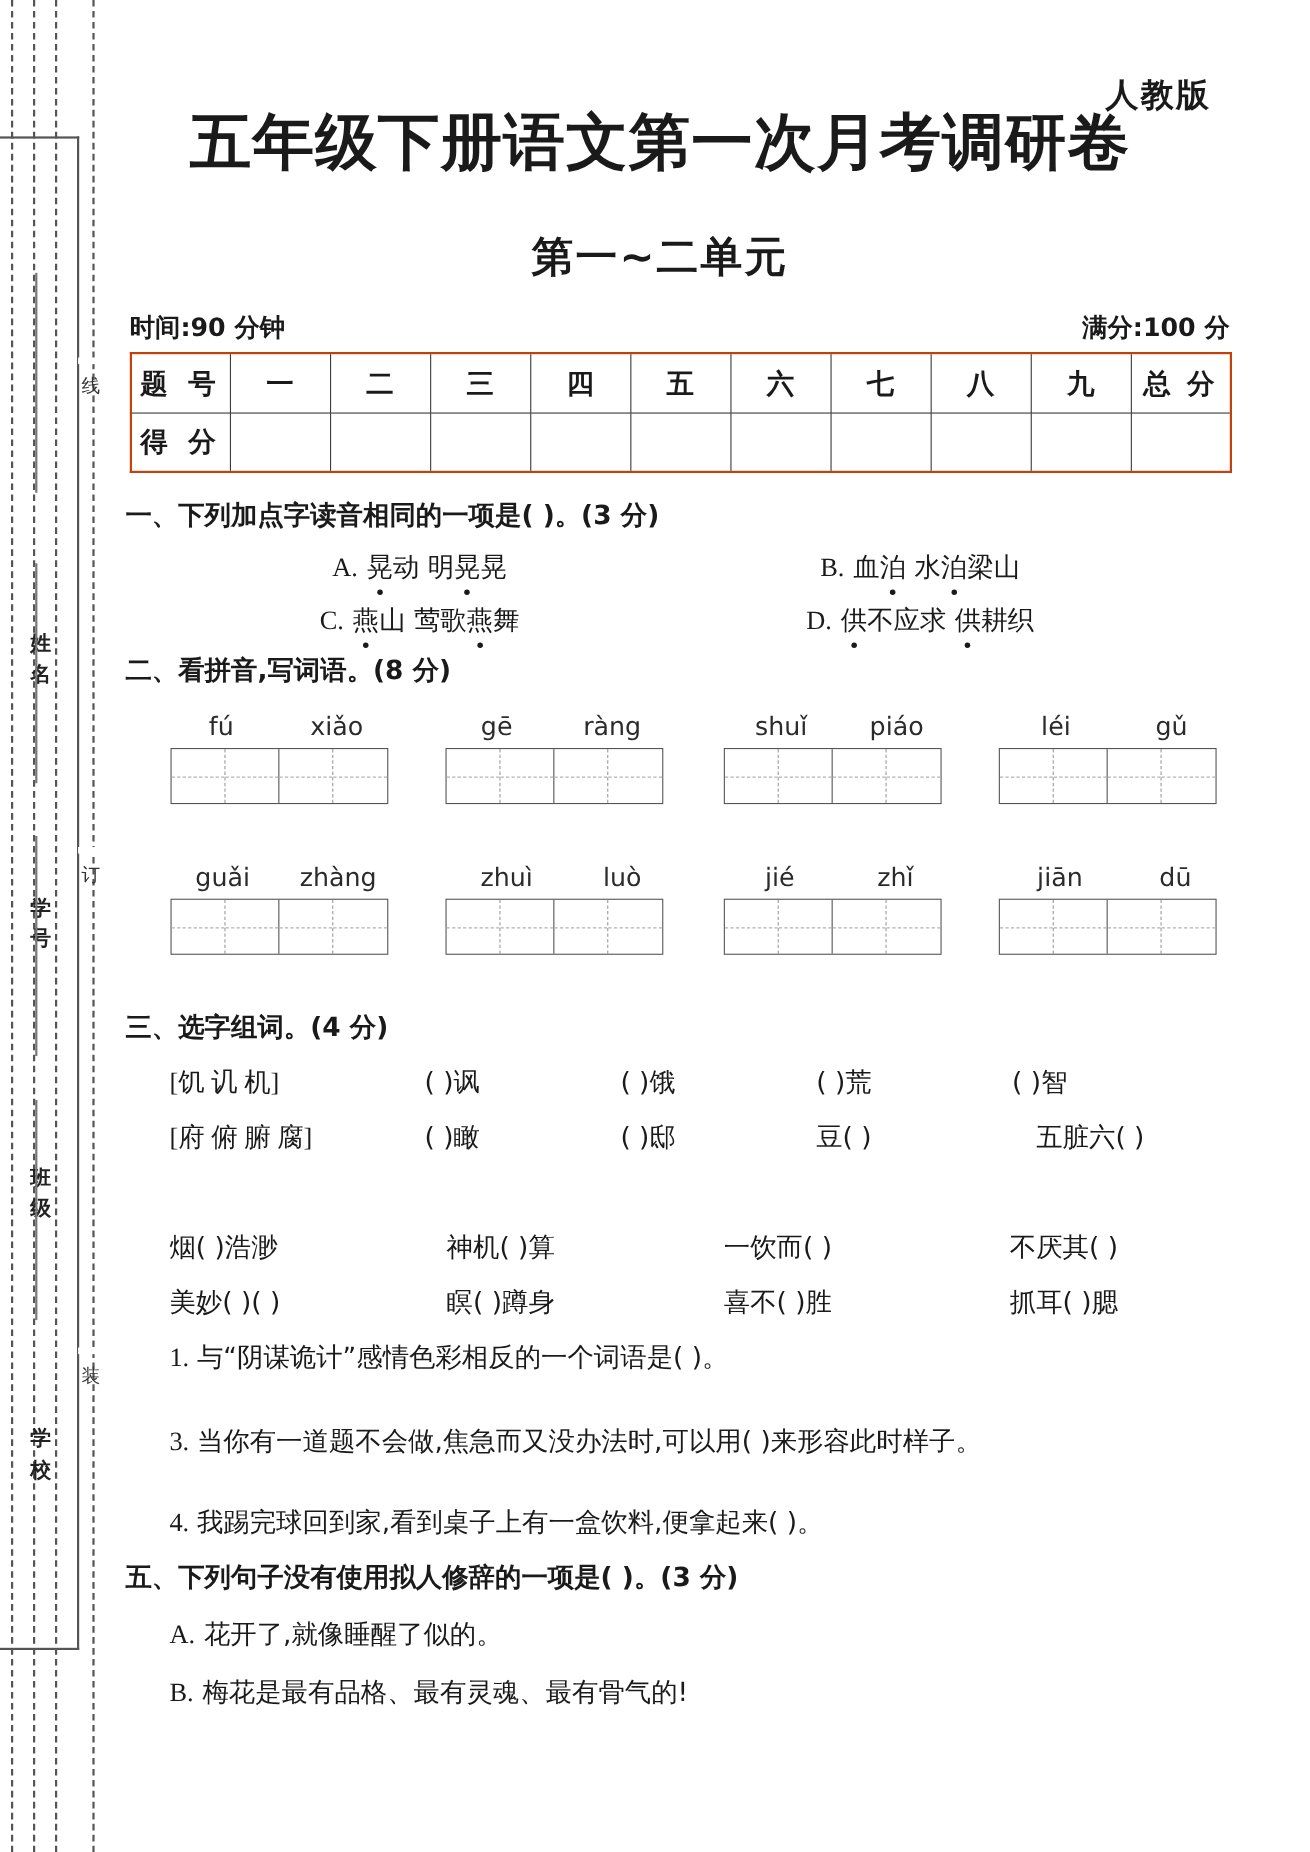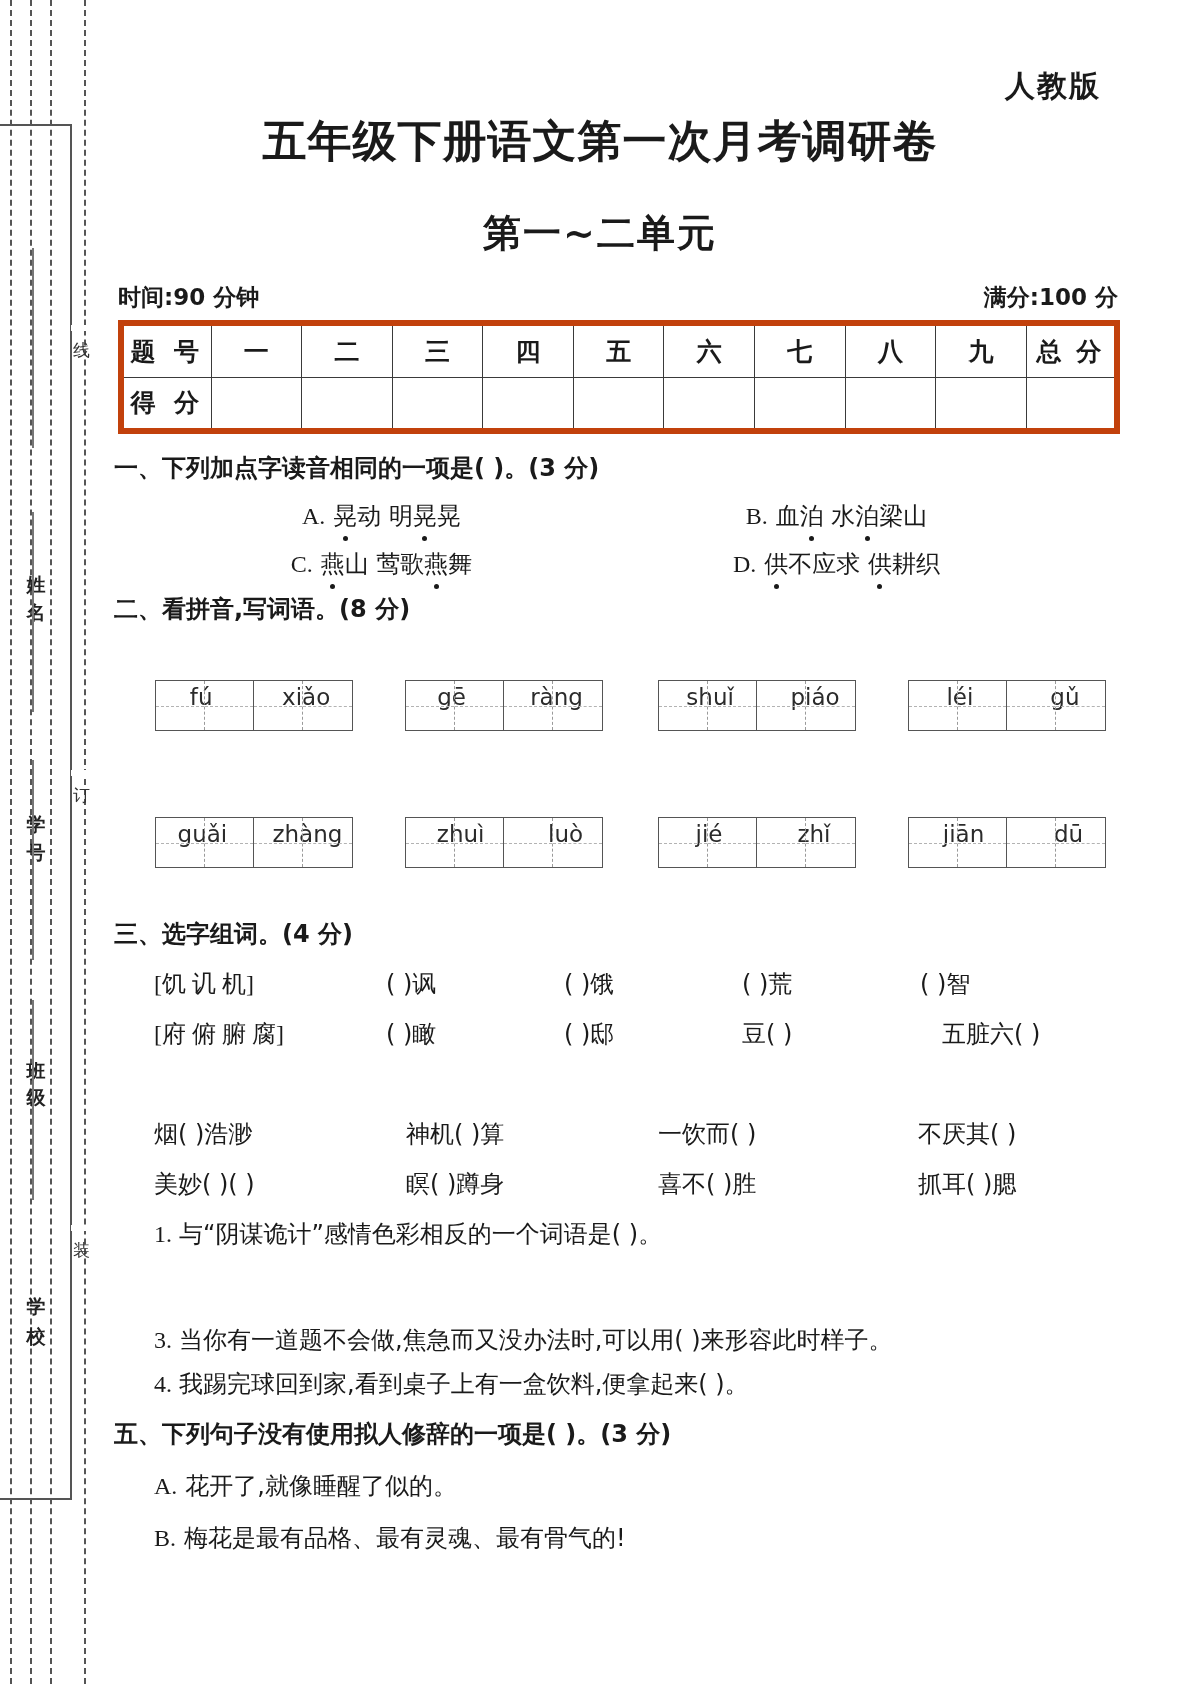--- a/index.html
+++ b/index.html
@@ -52,23 +52,23 @@
   }
 
   
   .doc { position: absolute; left: 100px; top: 0; width: 1091px; height: 1684px; }
 
   .edition {
     position: absolute; right: 90px; top: 66px;
     font-size: 30px; font-weight: 700; letter-spacing: 2px;
   }
   .title-main {
-    position: absolute; left: 0; top: 112px; width: 1000px;
+    position: absolute; left: 0; top: 92px; width: 1000px;
     text-align: center;
-    font-size: 44px; font-weight: 700; letter-spacing: 1px;
+    font-size: 56px; font-weight: 700; letter-spacing: 1px;
     white-space: nowrap;
   }
   .title-sub {
     position: absolute; left: 0; top: 208px; width: 1000px;
     text-align: center;
     font-size: 38px; font-weight: 700; letter-spacing: 2px;
   }
 
   .meta-row {
     position: absolute; left: 18px; top: 282px; width: 1000px;
@@ -85,21 +85,21 @@
   .score-table td {
     border: 1px solid #3a3a3a;
     height: 54px;
     text-align: center;
     vertical-align: middle;
     font-size: 25px;
     font-weight: 700;
   }
   .score-table .hdr-cell { width: 90px; letter-spacing: 5px; }
   .score-table .tot-cell { letter-spacing: 3px; }
-  .score-table { border: 6px solid #c2410c; }
+  .score-table { border: 2px solid #c2410c; }
 
   
   .q-head {
     position: absolute; left: 14px;
     font-size: 24px; font-weight: 700; white-space: nowrap;
   }
   .opt-row {
     position: absolute; left: 54px;
     font-size: 24px; white-space: nowrap;
     display: flex;
@@ -112,21 +112,20 @@
     position: absolute; left: 50%; bottom: -9px;
     width: 5px; height: 5px; margin-left: -2.5px;
     background: #1a1a1a; border-radius: 50%;
   }
   .pin-set { position: absolute; }
   .pin-text {
     position: absolute; top: 0; width: 100%;
     display: flex; justify-content: space-around;
     font-size: 23px; font-family: "DejaVu Sans", sans-serif;
     color: #2b2b2b;
-    margin-top: 36px;
   }
   .tian-grid {
     position: absolute; top: 32px;
     display: flex;
     border: 1.6px solid #555;
   }
   .tian-cell {
     width: 49px; height: 49px;
     border-right: 1px dashed #9a9a9a;
     position: relative;
@@ -354,21 +353,21 @@
       <span style="display:inline-block; width:252px;">美妙(      )(      )</span><span style="display:inline-block; width:252px;">瞑(      )蹲身</span><span style="display:inline-block; width:260px;">喜不(      )胜</span><span style="display:inline-block;">抓耳(      )腮</span>
     </div>
 
     <div class="line-text" style="top:1118px;">
       <span style="display:inline-block; width:252px;">烟(       )浩渺</span><span style="display:inline-block; width:252px;">神机(       )算</span><span style="display:inline-block; width:260px;">一饮而(       )</span><span style="display:inline-block;">不厌其(       )</span>
     </div>
 
     <div class="numq" style="top:1218px;">
       <span class="n">1.</span><span>与“阴谋诡计”感情色彩相反的一个词语是(                )。</span>
     </div>
-    <div class="numq" style="top:1324px;">
+    <div class="numq" style="top:1294px;">
       <span class="n">3.</span><span>当你有一道题不会做,焦急而又没办法时,可以用(                )来形容此时样子。</span>
     </div>
     <div class="numq" style="top:1368px;">
       <span class="n">4.</span><span>我踢完球回到家,看到桌子上有一盒饮料,便拿起来(               )。</span>
     </div>
 
     <div class="q-head" style="top:1418px;">五、下列句子没有使用拟人修辞的一项是(       )。(3 分)</div>
 
     <div class="numq" style="top:1470px;">
       <span class="lbl" style="font-family:'Liberation Serif',serif; margin-right:8px;">A.</span><span>花开了,就像睡醒了似的。</span>

